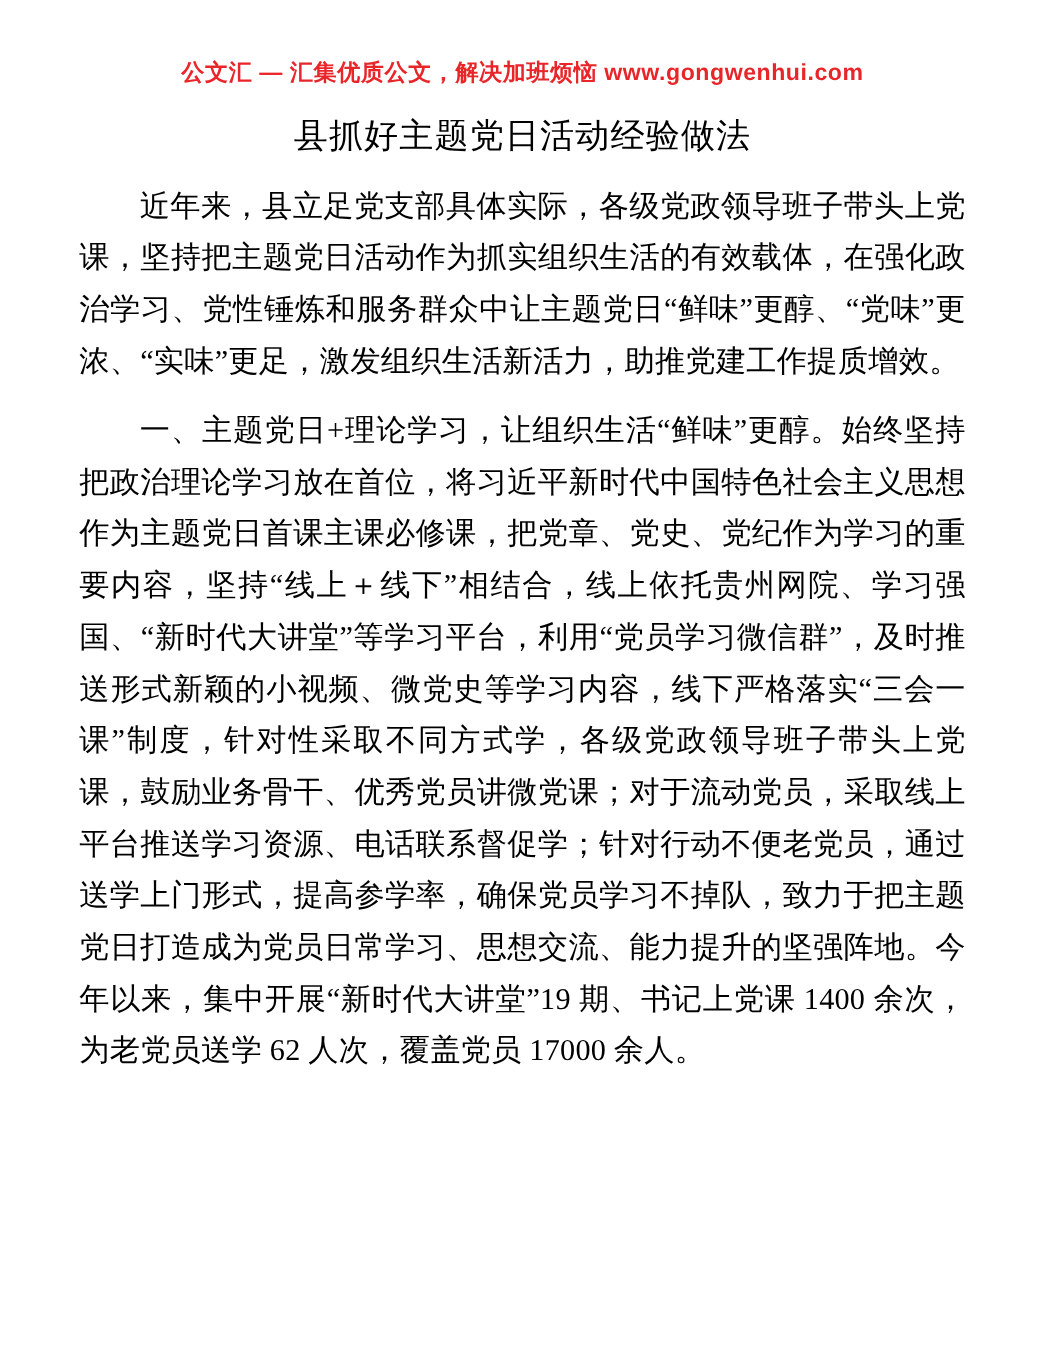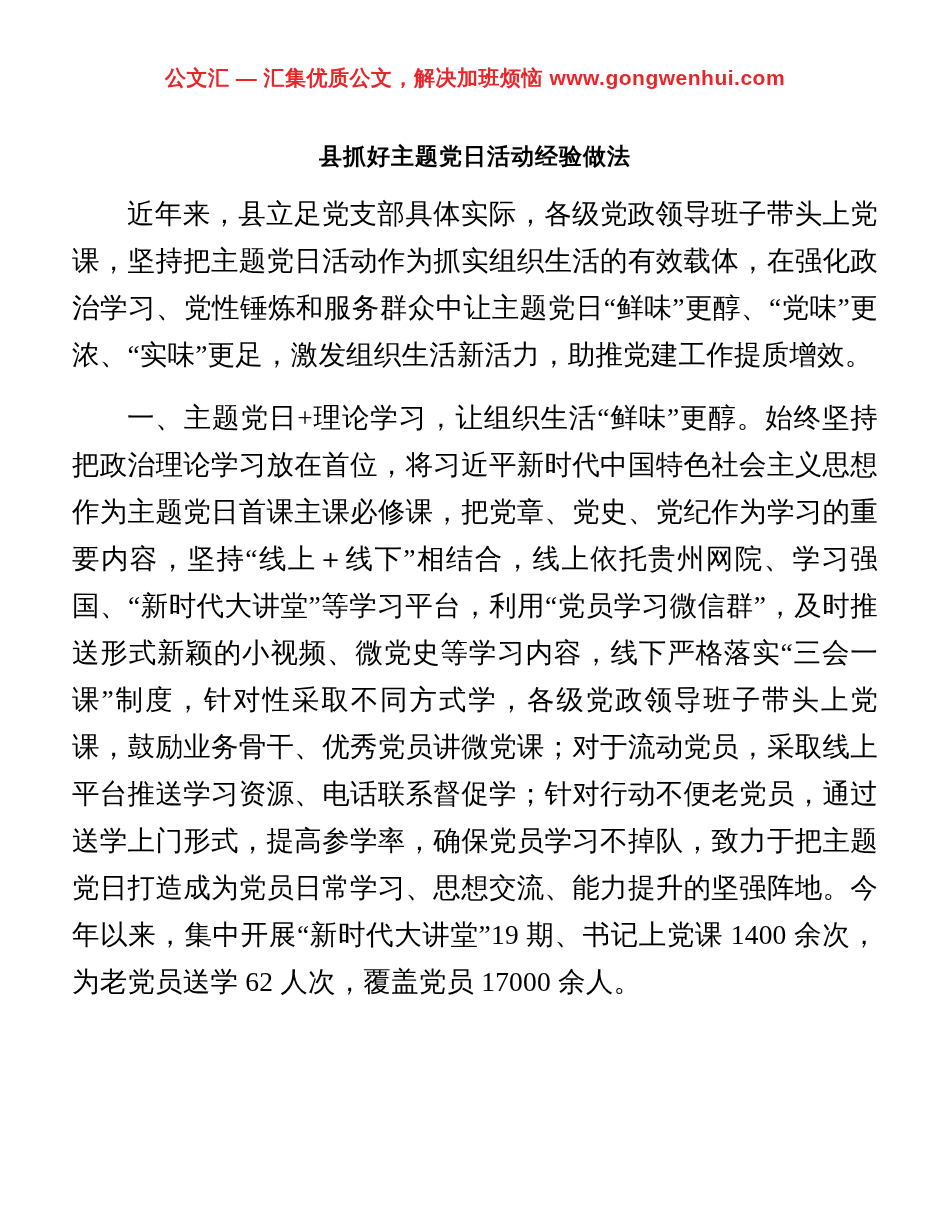--- a/index.html
+++ b/index.html
@@ -12,44 +12,44 @@
     height: 1230px;
     font-family: "Liberation Serif", "DejaVu Serif", serif;
     color: #000000;
     overflow: hidden;
   }
   .page {
     position: relative;
     width: 950px;
     height: 970px;
     box-sizing: border-box;
-    padding: 16px 72px;
+    padding: 4px 72px;
   }
   .watermark {
     text-align: center;
     color: #e8262a;
     font-family: "Liberation Sans", "DejaVu Sans", sans-serif;
     font-size: 21px;
     font-weight: 700;
     letter-spacing: 0.5px;
     padding-top: 48px;
     padding-bottom: 6px;
     white-space: nowrap;
   }
   .watermark .site {
     font-family: "Liberation Sans", "DejaVu Sans", sans-serif;
     font-weight: 700;
   }
   .doc-title {
     text-align: center;
     font-family: "Liberation Sans", "DejaVu Sans", sans-serif;
-    font-size: 23px;
-    font-weight: 700;
+    font-size: 31px;
+    font-weight: 400;
     letter-spacing: 1px;
-    margin-top: 43px;
+    margin-top: 17px;
     margin-bottom: 18px;
     color: #000;
   }
   .body-text {
     font-size: 27.5px;
     line-height: 47px;
     text-align: justify;
     text-justify: inter-ideograph;
     letter-spacing: 0.2px;
     margin: 0 0 6px 0;

